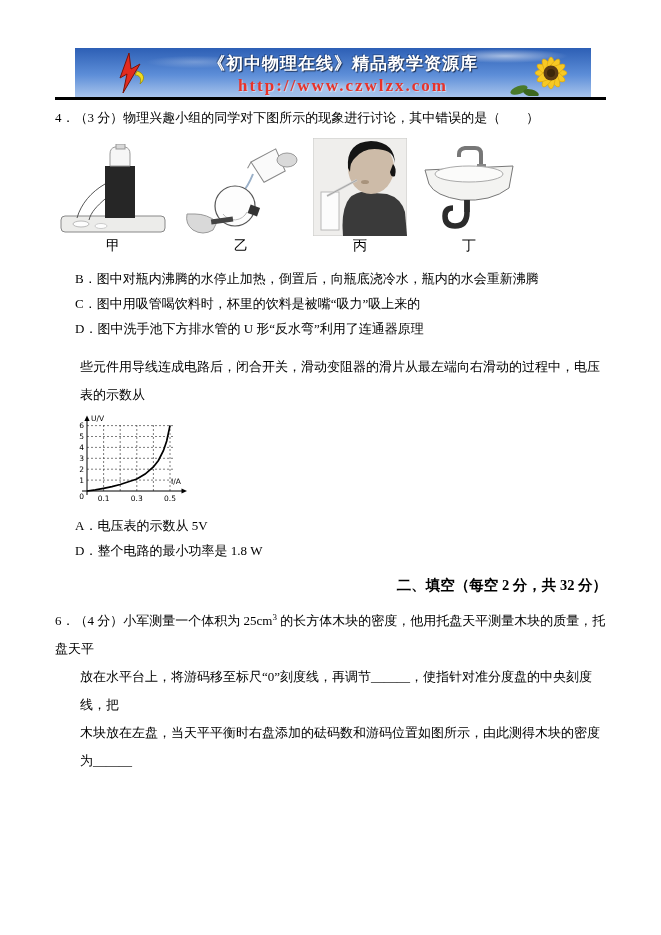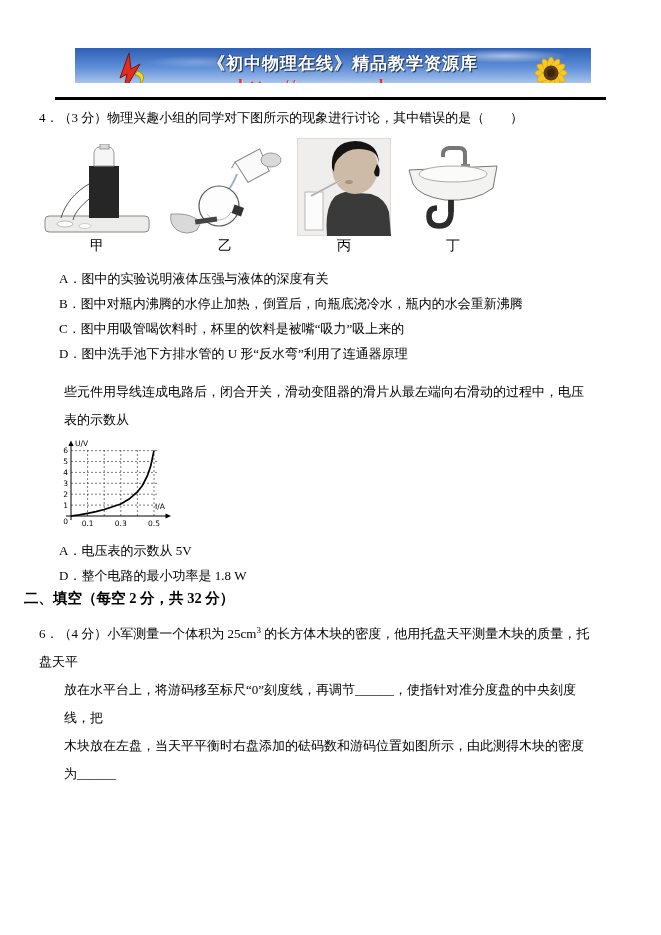--- a/index.html
+++ b/index.html
@@ -5,21 +5,21 @@
   * { box-sizing: border-box; margin: 0; padding: 0; }
   body {
     width: 661px; height: 935px; background: #ffffff; color: #000;
     font-family: "Liberation Serif", "DejaVu Serif", serif;
     font-size: 13px;
   }
   #page { position: relative; width: 661px; height: 935px; overflow: hidden; background: #fff; }
 
   
   #banner {
-    position: absolute; left: 75px; top: 48px; width: 516px; height: 35px;
+    position: absolute; left: 75px; top: 48px; width: 516px; height: 49px;
     background:
       radial-gradient(ellipse 90px 10px at 430px 8px,  rgba(255,255,255,.55), transparent 70%),
       radial-gradient(ellipse 110px 12px at 260px 40px, rgba(255,255,255,.30), transparent 70%),
       radial-gradient(ellipse 70px 9px at 120px 14px, rgba(255,255,255,.25), transparent 70%),
       linear-gradient(180deg, #2d5fb5 0%, #5d8ed8 55%, #a8c4ec 100%);
     overflow: hidden;
   }
   .banner-logo { position: absolute; left: 38px; top: 3px; }
   .banner-text { position: absolute; left: 110px; right: 90px; top: 4px; text-align: center; }
   .banner-title {
@@ -27,35 +27,35 @@
     text-shadow: 1px 1px 1px #1a2c4e, -1px -1px 0 rgba(0,0,0,.25); white-space: nowrap;
   }
   .banner-url {
     font-weight: bold; font-size: 17px; letter-spacing: 2px; margin-top: 1px;
     text-shadow: 1px 1px 1px rgba(255,255,255,.5); white-space: nowrap;
   }
   .banner-sunflower { position: absolute; right: 8px; top: 2px; }
   #rule { position: absolute; left: 55px; top: 97px; width: 551px; height: 2.5px; background: #000; }
 
   
-  #content { position: absolute; left: 39px; top: 100px; width: 552px; }
+  #content { position: absolute; left: 55px; top: 100px; width: 552px; }
   .stem-line { line-height: 28px; text-align: left; }
   .stem-cont { padding-left: 25px; }
   .single-stem { line-height: 20px; margin-top: 8px; }
 
   .figures { margin-top: 10px; display: flex; align-items: flex-end; gap: 14px; padding-left: 2px; }
   .figure { display: flex; flex-direction: column; align-items: center; }
   .figure .caption { margin-top: 2px; font-size: 14px; line-height: 16px; }
 
   .options { margin-top: 12px; }
   .option { padding-left: 20px; line-height: 25px; height: 25px; white-space: nowrap; }
 
   .q5-block { margin-top: 12px; }
   .graph-wrap { margin: 2px 0 0 12px; }
-  .sec-header { margin: 0 0 0 -15px; font-weight: bold; font-size: 14.5px; line-height: 20px; }
+  .sec-header { margin: 12px 0 0 -15px; font-weight: bold; font-size: 14.5px; line-height: 20px; text-align: right; }
   .q6-block { margin-top: 8px; }
   sup { font-size: 9px; vertical-align: super; }
 
   
   .grid { stroke: #444; stroke-width: 0.7; stroke-dasharray: 2,2; }
   .ax { stroke: #000; stroke-width: 1; }
   .tl { font-size: 7.5px; font-family: "DejaVu Sans", sans-serif; fill: #000; }
   .sketch { stroke: #555; fill: none; stroke-width: 1; }
 </style>
 </head>
@@ -146,21 +146,20 @@
           <path d="M4,26 L92,22 L88,44 Q70,58 40,56 Q14,52 8,40 Z" fill="#f3f3f1" stroke="#777"></path>
           <ellipse cx="48" cy="30" rx="34" ry="8" fill="#fbfbfa" stroke="#aaa"></ellipse>
           <path d="M46,56 L46,68 Q46,82 34,82 Q24,82 24,72 Q24,64 32,64" fill="none" stroke="#2b2b2b" stroke-width="5.5"></path>
           <path d="M46,56 L46,68" fill="none" stroke="#2b2b2b" stroke-width="5.5"></path>
         </svg>
         <span class="caption">丁</span>
       </div>
     </div>
 
     <div class="options">
-      <div class="option">A．图中的实验说明液体压强与液体的深度有关</div>
       <div class="option">B．图中对瓶内沸腾的水停止加热，倒置后，向瓶底浇冷水，瓶内的水会重新沸腾</div>
       <div class="option">C．图中用吸管喝饮料时，杯里的饮料是被嘴“吸力”吸上来的</div>
       <div class="option">D．图中洗手池下方排水管的 U 形“反水弯”利用了连通器原理</div>
     </div>
 
     <div class="q5-block">
       <div class="stem-line stem-cont">些元件用导线连成电路后，闭合开关，滑动变阻器的滑片从最左端向右滑动的过程中，电压表的示数从</div>
     </div>
 
     <div class="graph-wrap">

